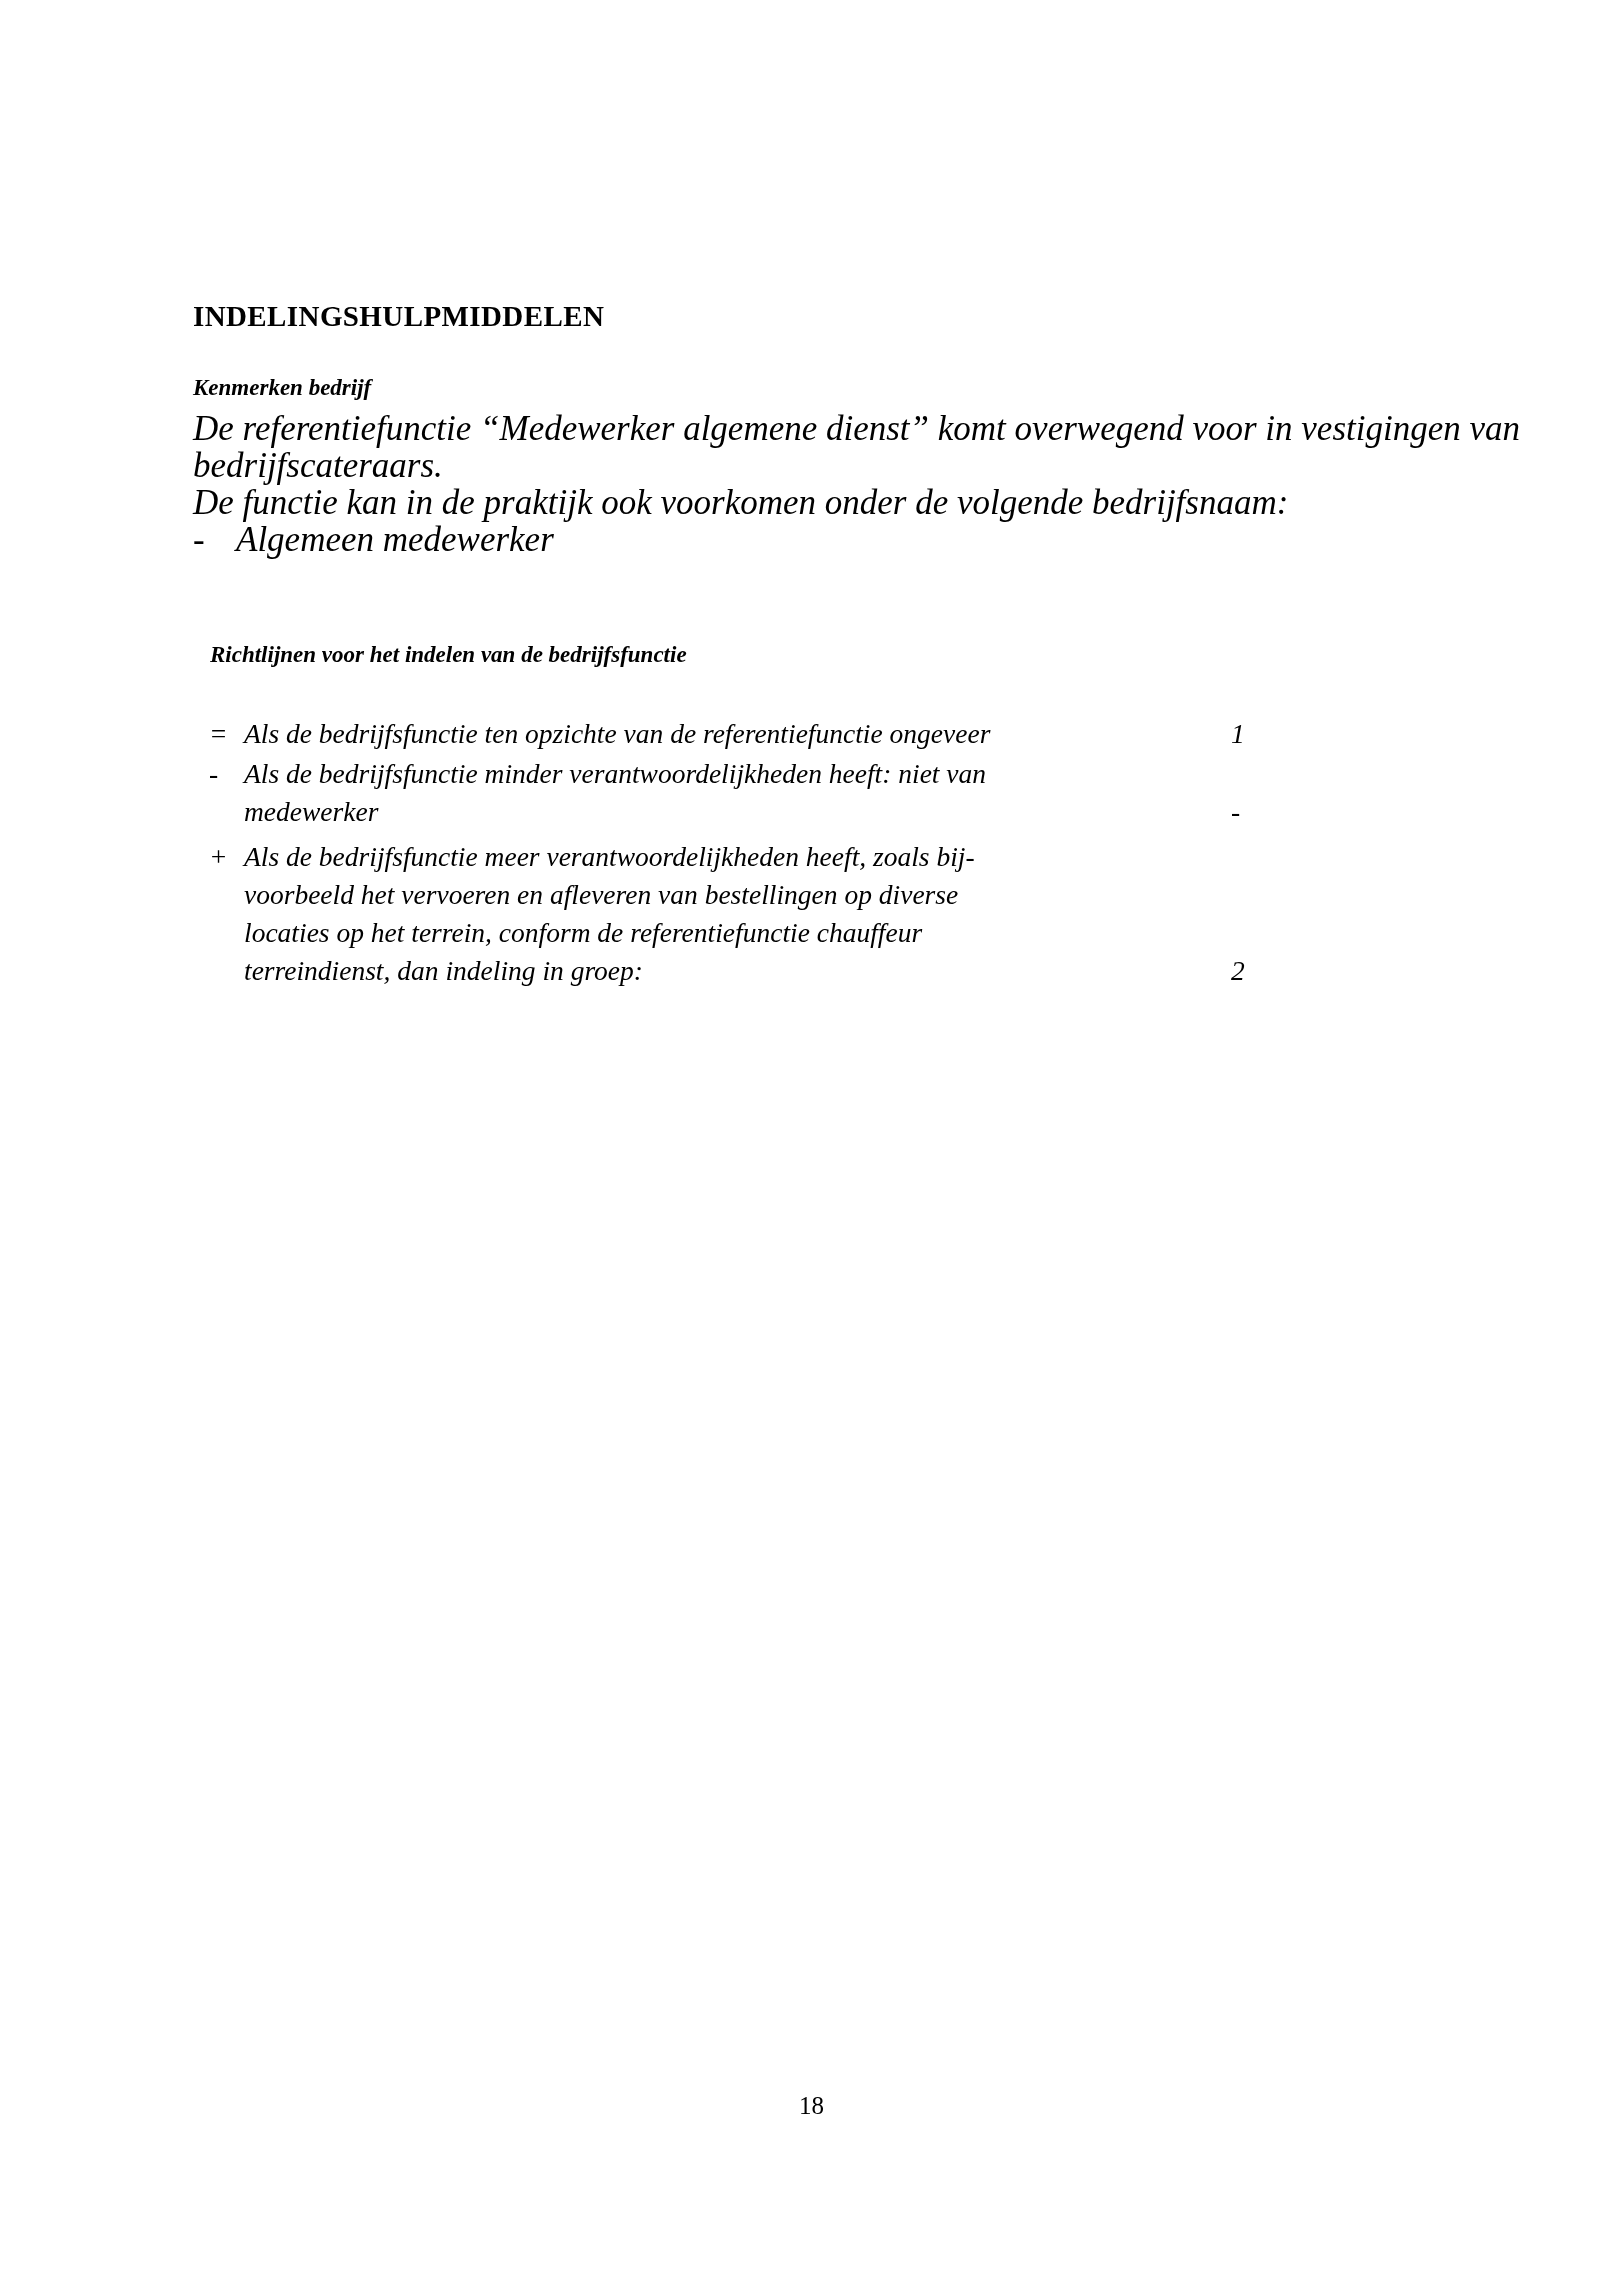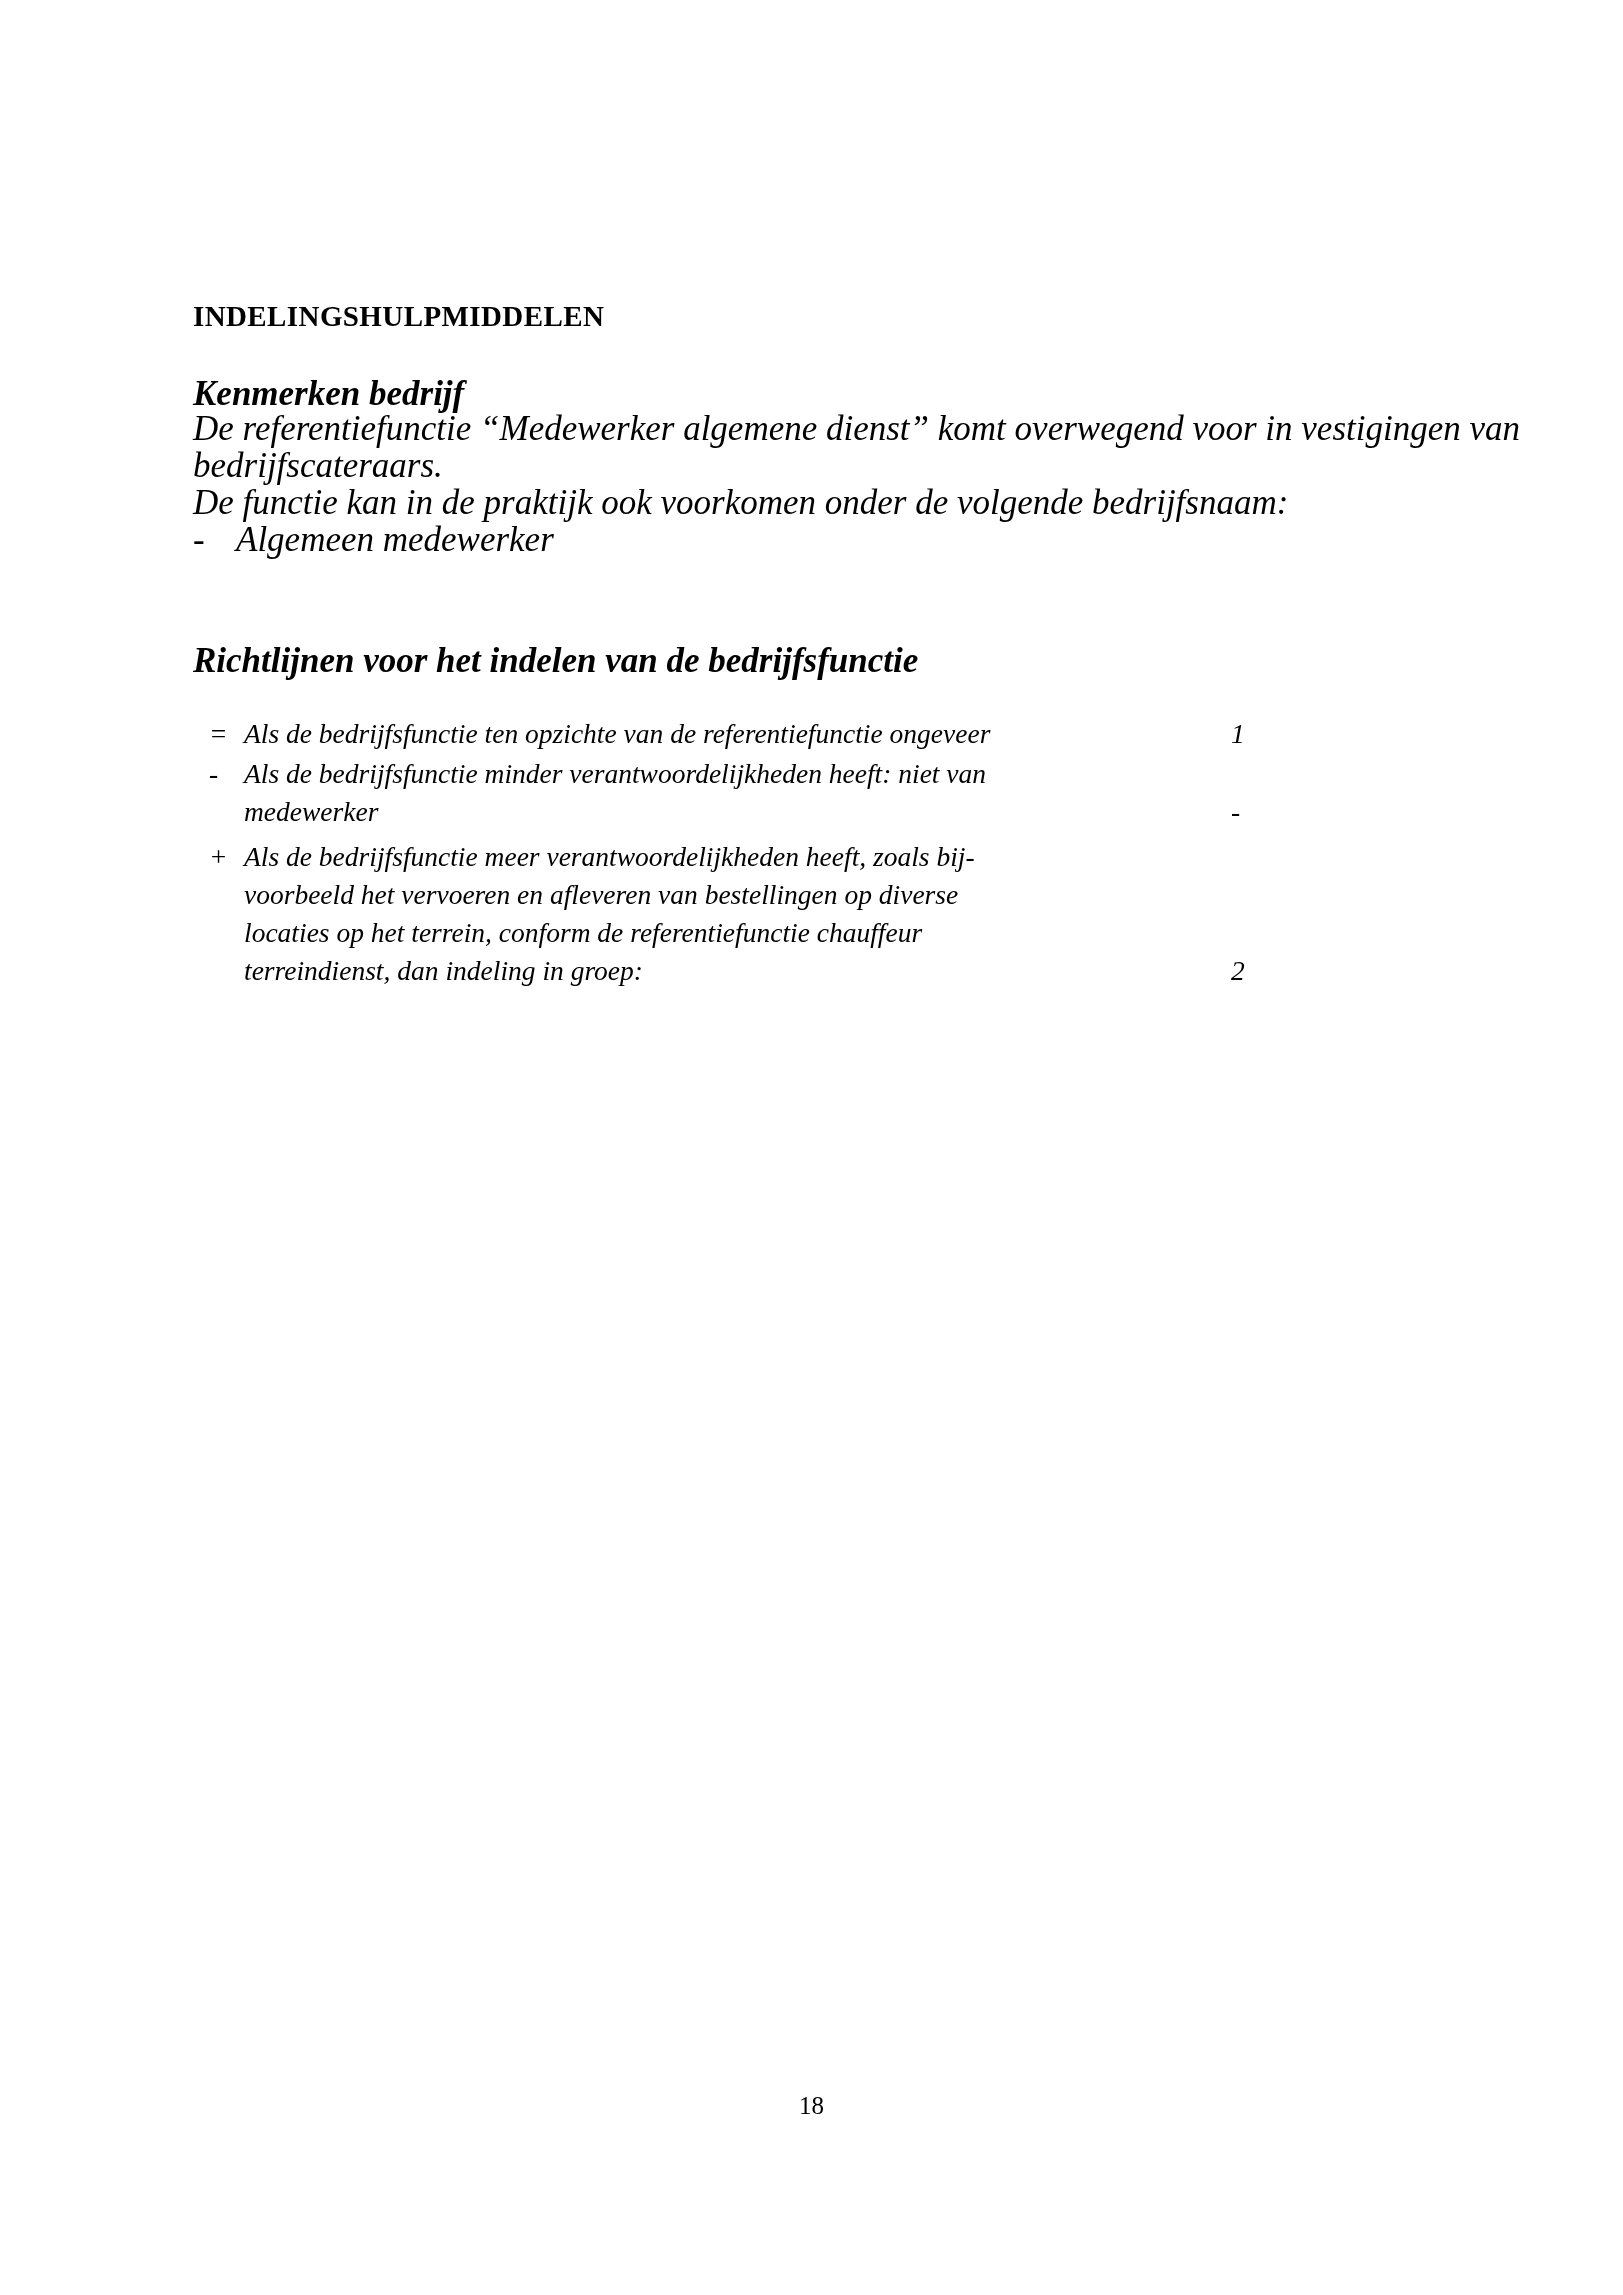--- a/index.html
+++ b/index.html
@@ -22,28 +22,28 @@
     top: 302px;
     font-size: 29px;
     font-weight: bold;
     line-height: 1;
     letter-spacing: 0.4px;
     white-space: nowrap;
   }
   .section-heading {
     position: absolute;
     left: 193px;
-    font-size: 35px;
+    font-size: 23px;
     font-weight: bold;
     font-style: italic;
     line-height: 1;
     white-space: nowrap;
   }
   .heading-kenmerken { top: 376px; }
-  .heading-richtlijnen { top: 643px; }
+  .heading-richtlijnen { top: 643px; margin-left: 17px; }
   .kenmerken-body {
     position: absolute;
     left: 193px;
     top: 410px;
     font-size: 35px;
     font-style: italic;
     line-height: 37px;
     white-space: nowrap;
   }
   .hang-bullet {

